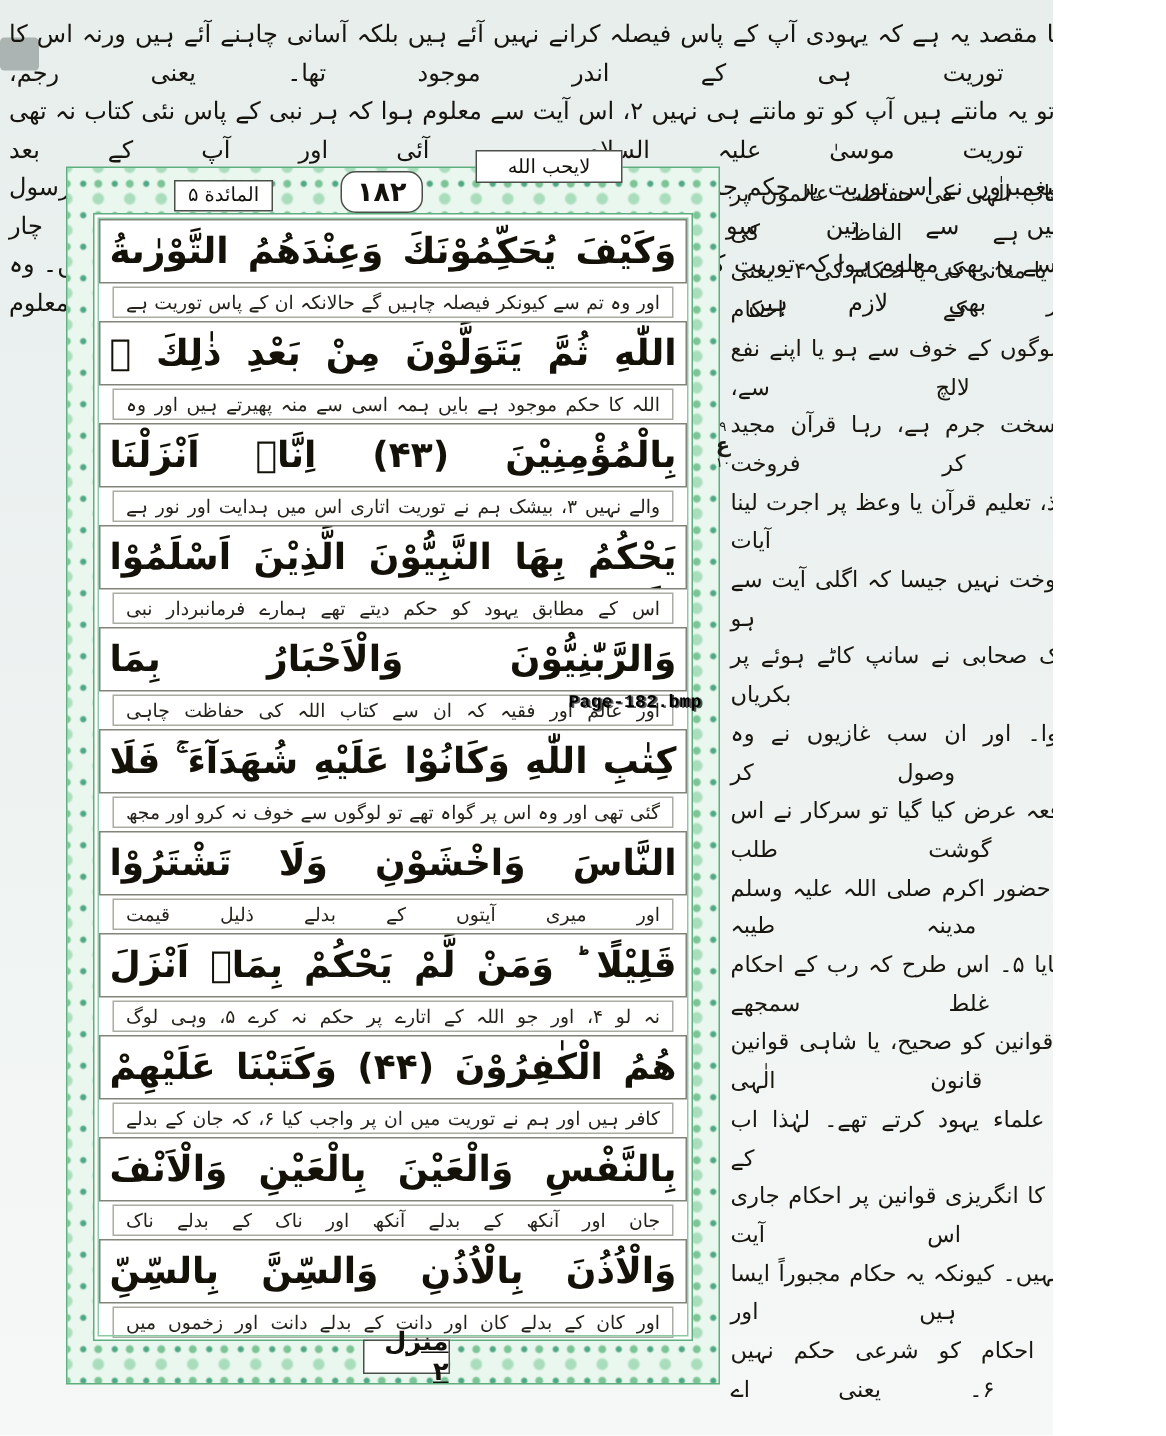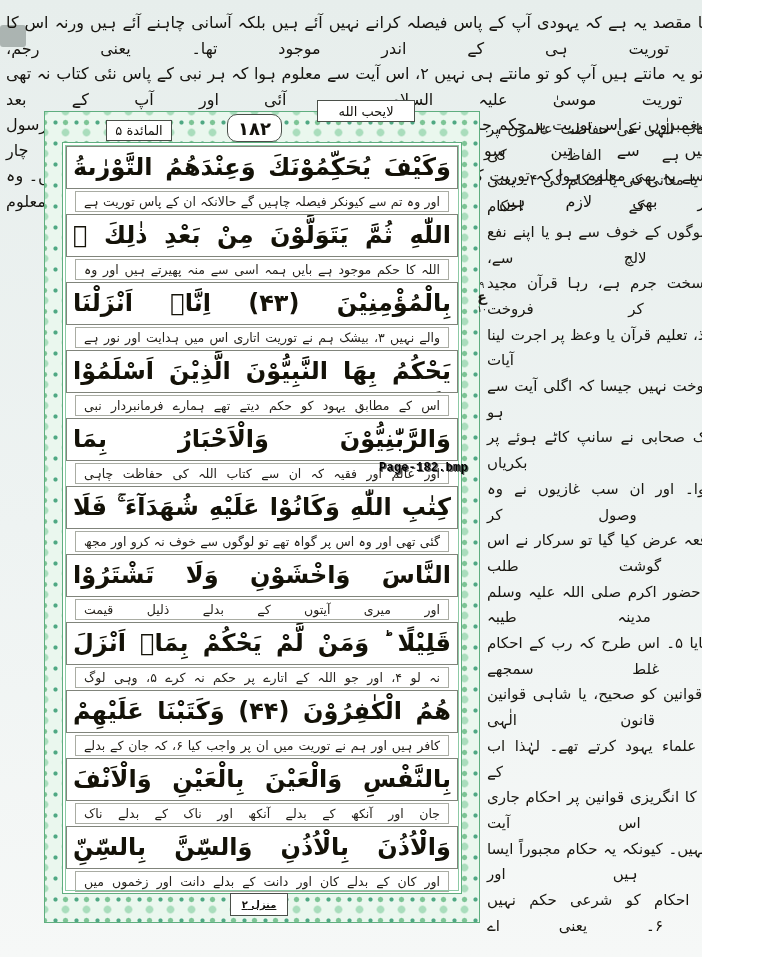--- a/index.html
+++ b/index.html
@@ -33,24 +33,24 @@
 
   .strip{box-sizing:border-box;background:#fff;direction:rtl;overflow:hidden;flex:none;}
   .strip.ar{height:43px;border:1px solid #80847b;font-weight:bold;font-size:24px;line-height:41px;
             padding:0 6px;text-align:justify;text-align-last:justify;color:#141208;}
   .strip.ur{height:21px;border:1px solid #a9aca3;margin:0 9px;font-size:12.5px;line-height:19px;
             padding:0 8px;text-align:justify;text-align-last:justify;color:#26231c;}
 
   
   .hdr-box{position:absolute;background:#fff;border:1px solid #4a4f49;box-sizing:border-box;
            display:flex;align-items:center;justify-content:center;direction:rtl;color:#13110c;}
-  .hdr-surah{left:106px;top:120px;width:66px;height:21px;font-size:13px;}
+  .hdr-surah{left:116px;top:120px;width:66px;height:21px;font-size:13px;}
   .hdr-page{left:227px;top:114px;width:55px;height:28px;font-size:18px;font-weight:bold;border-radius:10px;}
   .hdr-juz{left:317px;top:100px;width:98px;height:22px;font-size:13px;}
-  .manzil-box{left:230px;top:893px;width:58px;height:23px;font-size:10px;font-weight:bold;text-decoration:underline;}
+  .manzil-box{left:242px;top:893px;width:58px;height:23px;font-size:17px;font-weight:bold;text-decoration:underline;}
 
   
   .side-col{position:absolute;left:487px;top:117px;width:286px;direction:rtl;
             font-size:15px;line-height:25.7px;color:#18160f;}
   .side-line{text-align:justify;text-align-last:justify;}
 
   
   .ruku{position:absolute;left:474px;top:281px;width:16px;text-align:center;direction:rtl;
         color:#1c1a14;line-height:1.05;}
   .ruku .n{display:block;font-size:9px;}

